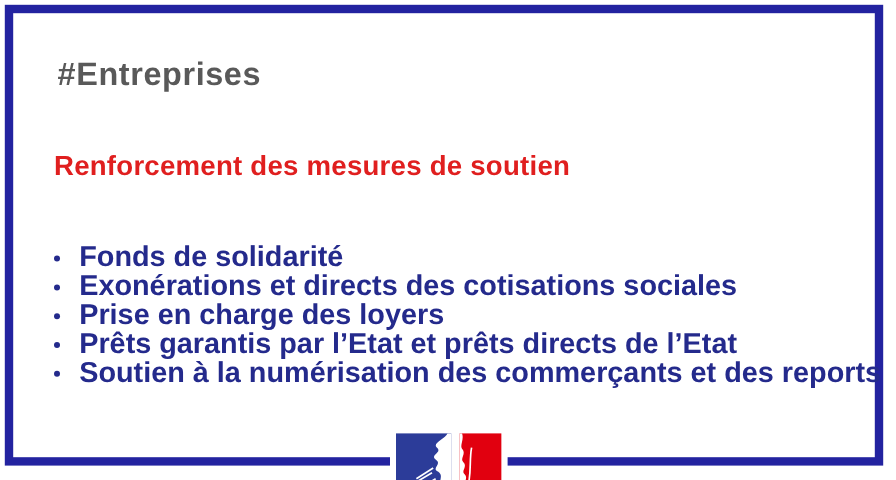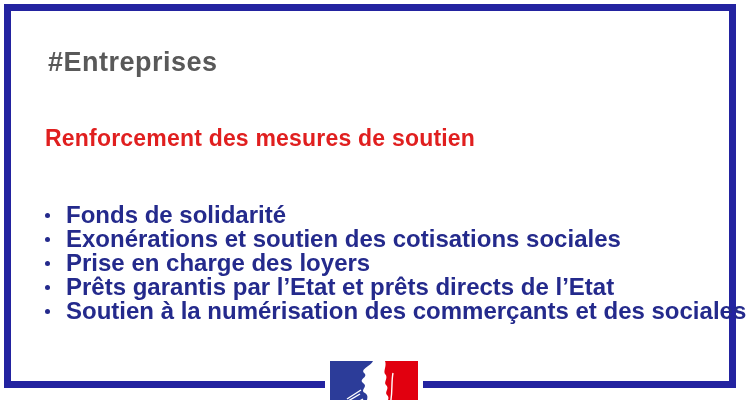--- a/index.html
+++ b/index.html
@@ -94,36 +94,36 @@
 
   <ul class="measures">
 
       <li class="measure">
         <span class="dot"></span>
         <span>Fonds de solidarité</span>
       </li>
 
       <li class="measure">
         <span class="dot"></span>
-        <span>Exonérations et soutien des cotisations sociales</span>
+        <span>Exonérations et directs des cotisations sociales</span>
       </li>
 
       <li class="measure">
         <span class="dot"></span>
         <span>Prise en charge des loyers</span>
       </li>
 
       <li class="measure">
         <span class="dot"></span>
         <span>Prêts garantis par l’Etat et prêts directs de l’Etat</span>
       </li>
 
       <li class="measure">
         <span class="dot"></span>
-        <span>Soutien à la numérisation des commerçants et des sociales</span>
+        <span>Soutien à la numérisation des commerçants et des reports</span>
       </li>
     </ul>
 
   <div class="logo-wrap">
     <svg width="88" height="58" viewBox="0 0 88 58" xmlns="http://www.w3.org/2000/svg">
 
       <rect x="0" y="0" width="46" height="58" fill="#2c3c99" class="logo-blue-rect"></rect>
 
       <rect x="53" y="0" width="35" height="58" fill="#e1000f" class="logo-red-rect"></rect>
 

